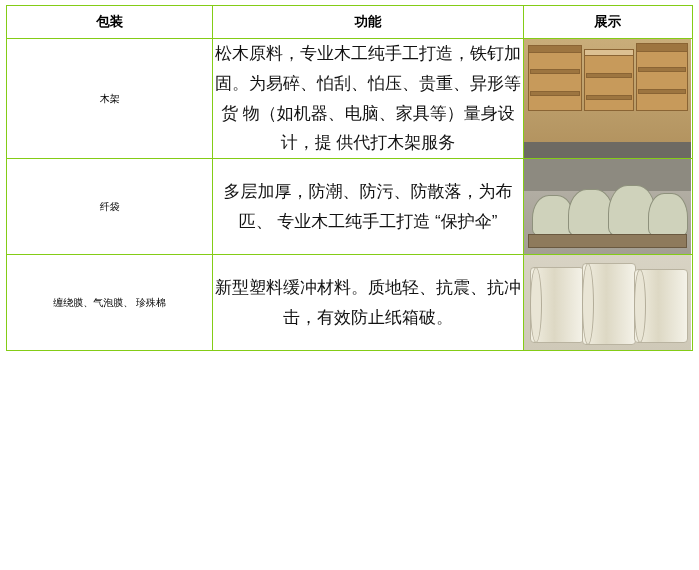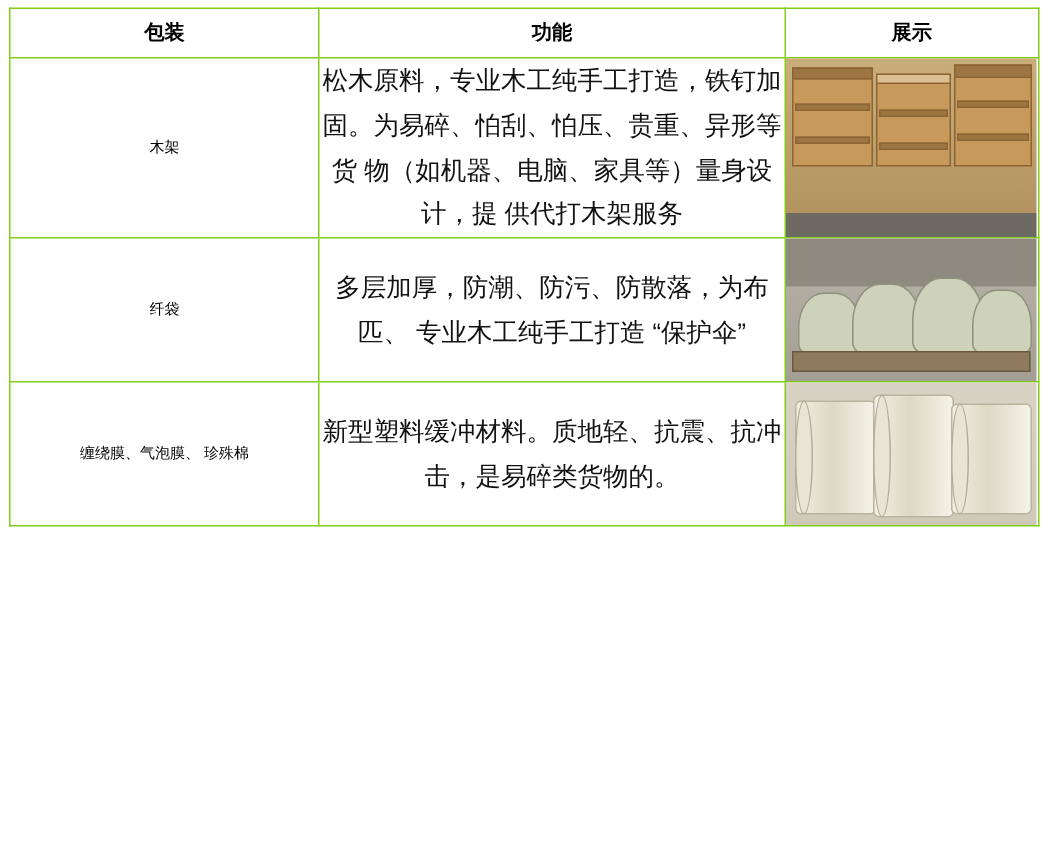--- a/index.html
+++ b/index.html
@@ -244,21 +244,21 @@
             <div class="bag" style="left:84px; top:26px; width:46px; height:50px;"></div>
             <div class="bag" style="left:124px;top:34px; width:38px; height:42px;"></div>
             <div class="pallet"></div>
           </div>
         </td>
       </tr>
 
 
       <tr class="row-5">
         <td class="name-cell">缠绕膜、气泡膜、 珍殊棉</td>
-        <td class="func-cell">新型塑料缓冲材料。质地轻、抗震、抗冲 击，是易碎类货物的。</td>
+        <td class="func-cell">新型塑料缓冲材料。质地轻、抗震、抗冲 击，有效防止纸箱破。</td>
         <td class="show-cell">
           <div class="photo img-film">
             <div class="reel" style="left:6px;  top:12px; width:52px; height:74px;">
                 <div class="cap"></div>
               </div>
             <div class="reel" style="left:58px; top:8px;  width:52px; height:80px;">
                 <div class="cap"></div>
               </div>
             <div class="reel" style="left:110px;top:14px; width:52px; height:72px;">
                 <div class="cap"></div>

